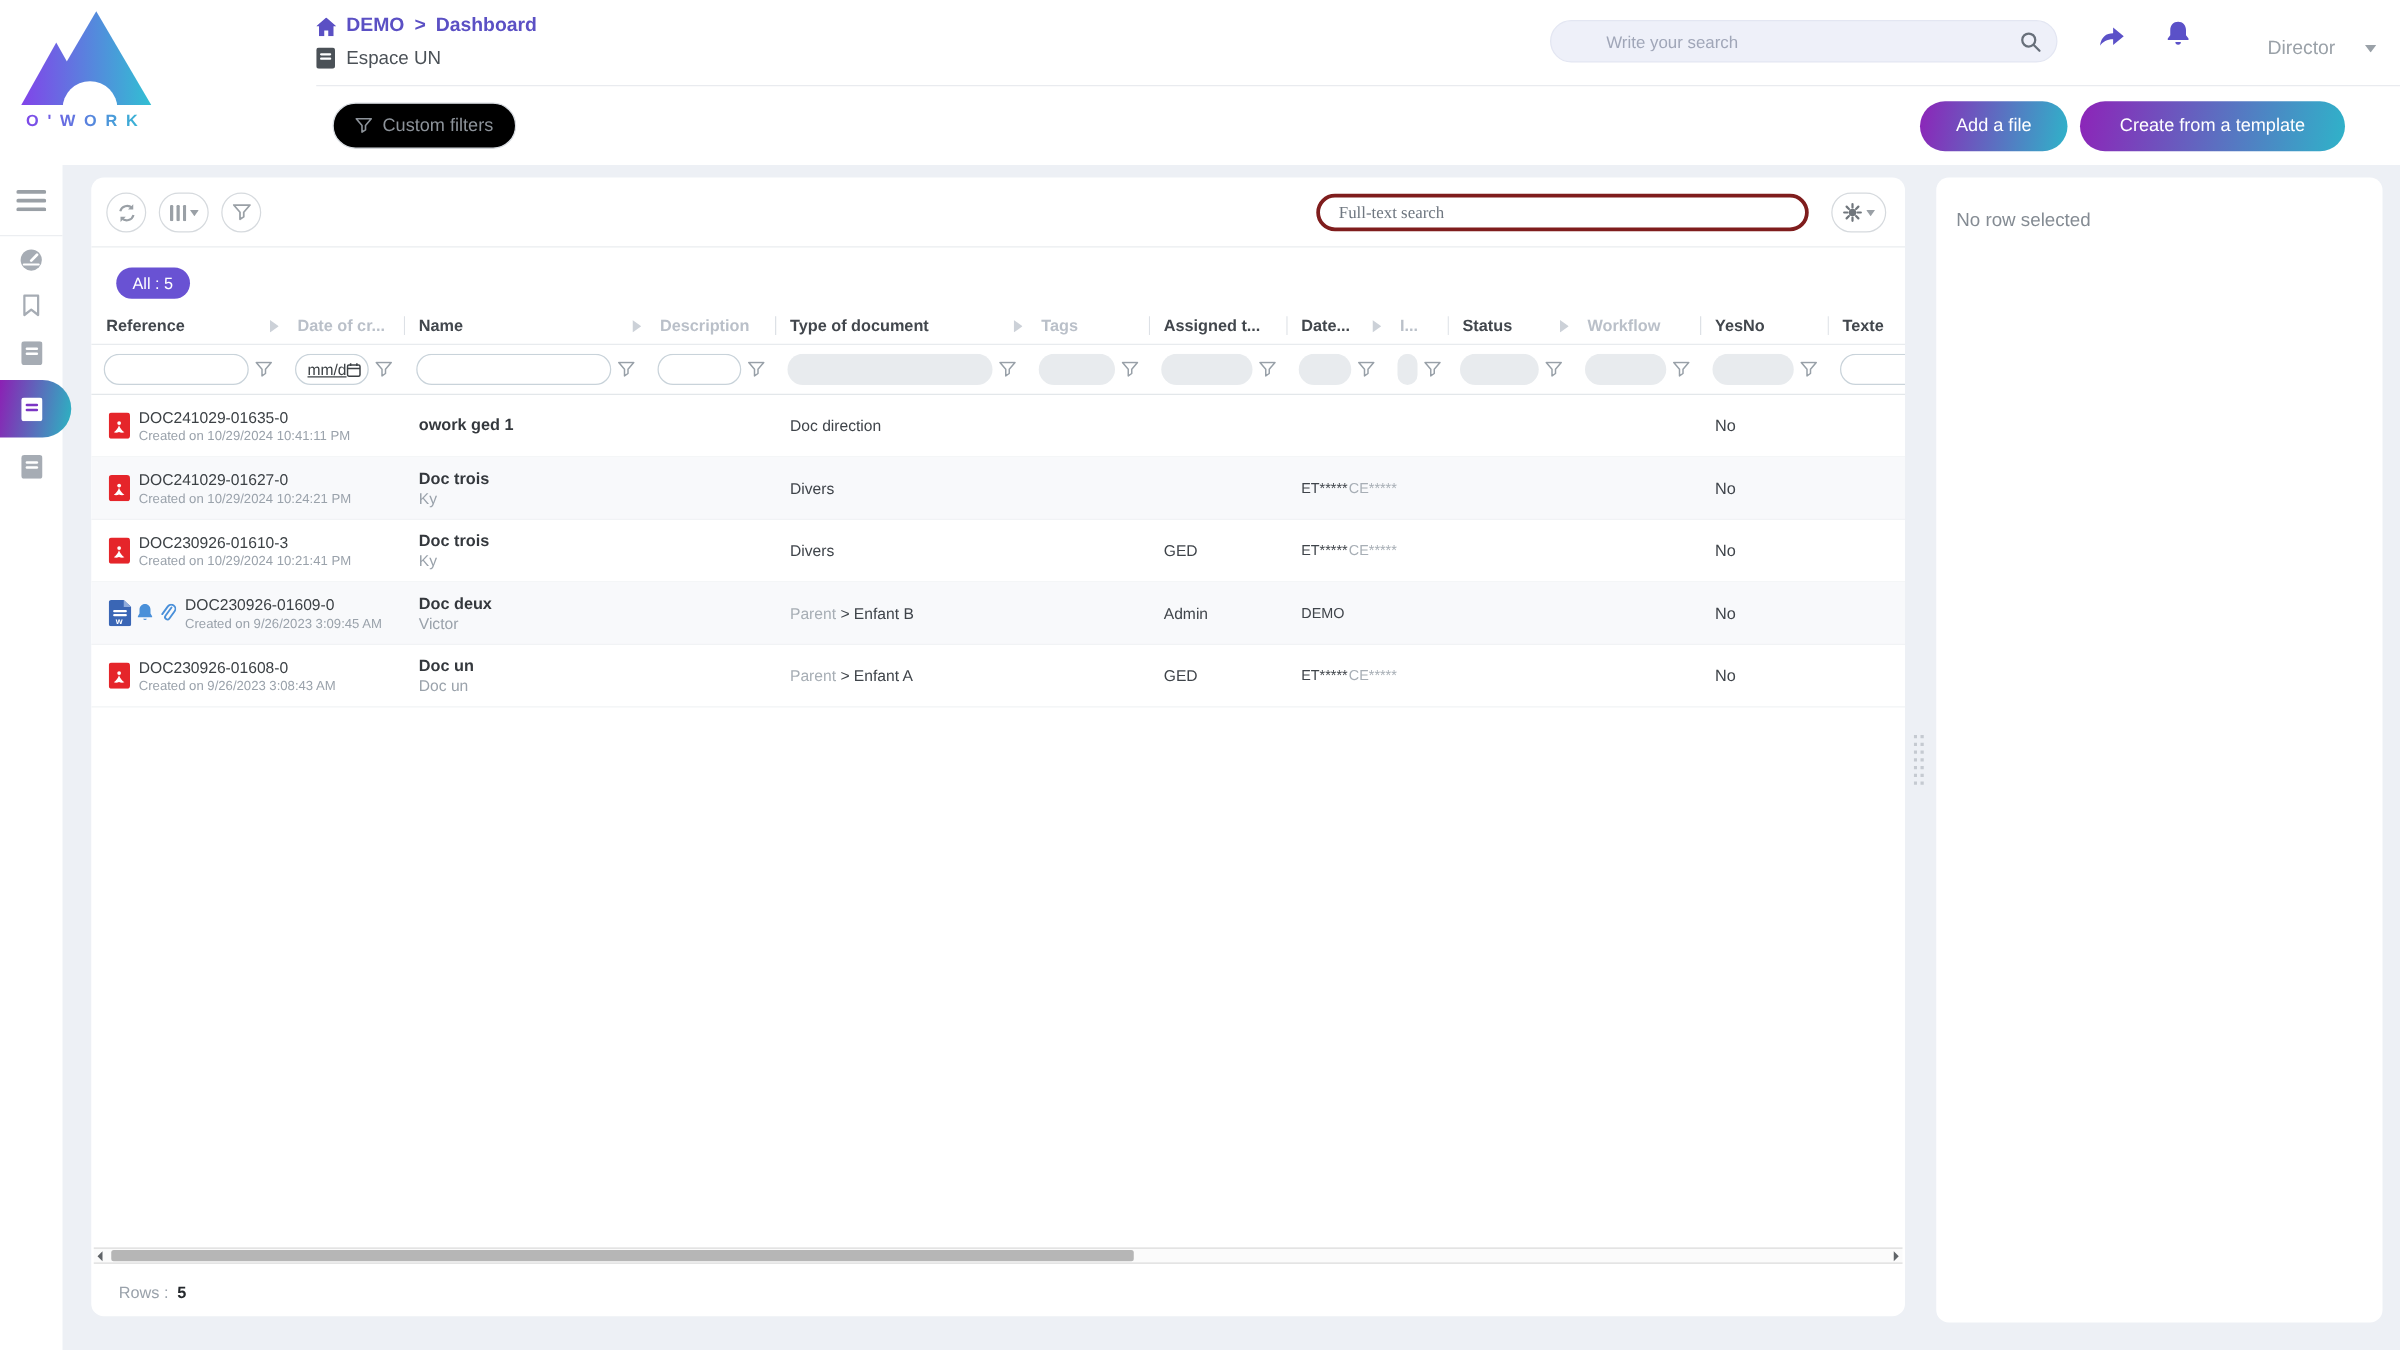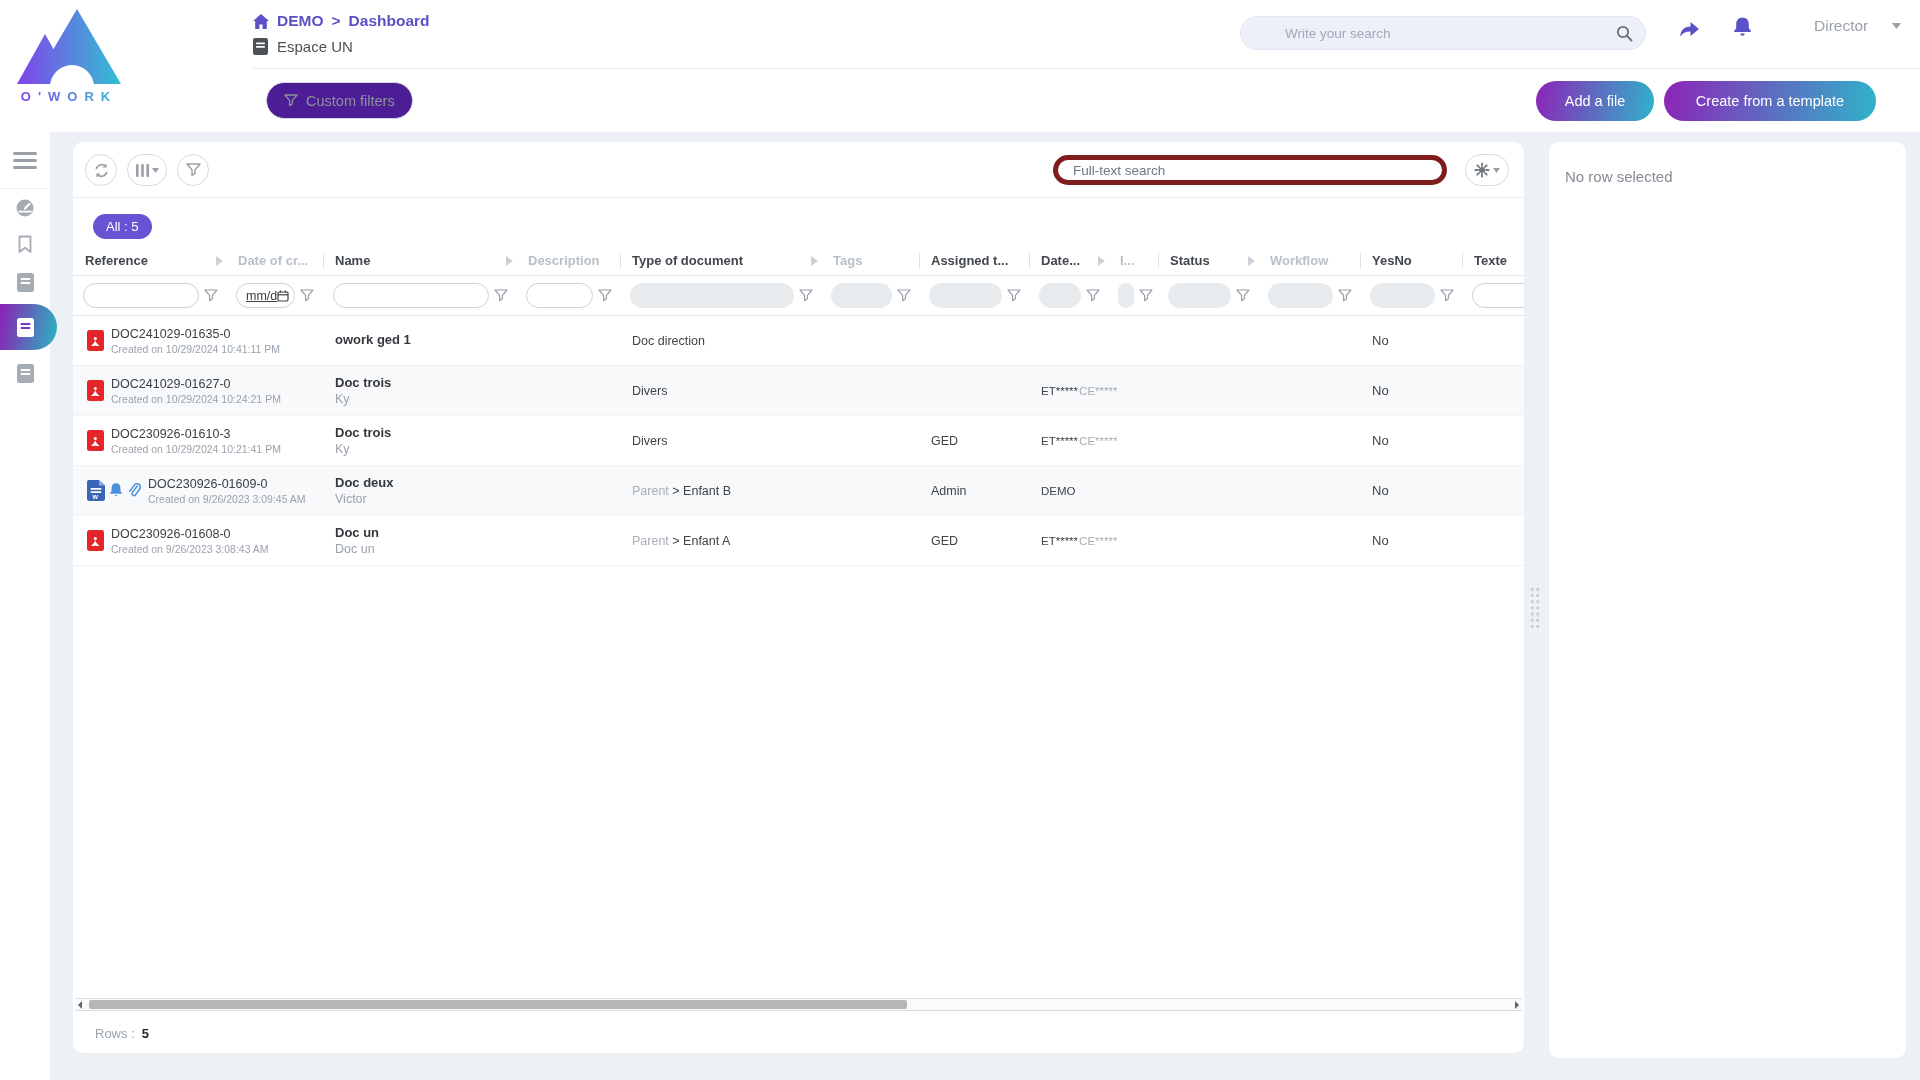--- a/index.html
+++ b/index.html
@@ -15,25 +15,25 @@
   .crumbs { position:absolute; left:253px; top:12px; }
   .crumb1 { display:flex; align-items:center; gap:8px; font-size:15.5px; font-weight:bold; color:#5b50c4; }
   .crumb2 { display:flex; align-items:center; gap:9px; margin-top:8px; font-size:15px; color:#4b5157; }
   .search-pill { position:absolute; left:1240px; top:16px; width:406px; height:34px; background:#eef0f9;
     border:1px solid #e3e6f2; border-radius:17px; display:flex; align-items:center; padding:0 12px 0 42px; }
   .search-pill input { border:none; background:transparent; outline:none; flex:1; font-size:13.5px; color:#50555b; font-family:inherit; }
   .search-pill input::placeholder { color:#a0a6b8; }
   .top-iconbtn { position:absolute; top:18px; background:none; border:none; padding:0; cursor:pointer; }
   .share-btn { left:1678px; }
   .bell-btn { left:1732px; top:15px; }
-  .role { position:absolute; left:1814px; top:17px; display:flex; align-items:center; gap:24px;
+  .role { position:absolute; left:1814px; top:30px; display:flex; align-items:center; gap:24px;
     color:#9aa1a8; font-size:15.5px; cursor:pointer; }
   .top-divider { position:absolute; left:253px; right:0; top:68px; height:1px; background:#e9ebef; }
   .custom-filters { position:absolute; left:266px; top:82px; height:37px; border:1px solid #d8dce1; border-radius:19px;
-    background:#4c1d95; display:flex; align-items:center; gap:8px; padding:0 17px; color:#8d939a; font-size:14.5px; font-family:inherit; }
+    background:#000000; display:flex; align-items:center; gap:8px; padding:0 17px; color:#8d939a; font-size:14.5px; font-family:inherit; }
   .gbtn { position:absolute; top:81px; height:40px; border:none; border-radius:20px; color:#fff; font-size:14.5px;
     font-family:inherit; display:flex; align-items:center; justify-content:center; cursor:pointer;
     background:linear-gradient(100deg,#8d24b8,#2fb3c9); }
   .add-file { right:266px; width:118px; }
   .create-template { right:44px; width:212px; }
   
   .sidebar { position:absolute; left:0; top:132px; bottom:0; width:50px; background:#fff; z-index:2; }
   .sb-burger { position:absolute; top:20px; left:13px; background:none; border:none; padding:0; }
   .sb-divider { position:absolute; top:56px; left:0; right:0; height:1px; background:#eceef1; }
   .sb-item { position:absolute; left:0; width:50px; display:flex; justify-content:center; background:none; border:none; padding:0; }
@@ -44,22 +44,22 @@
   .detail-card { position:absolute; left:1549px; top:142px; width:357px; height:916px; background:#fff; border-radius:10px; }
   .detail-empty { position:absolute; left:16px; top:26px; font-size:15px; color:#848b93; }
   .drag-dots { position:absolute; left:1531px; top:588px; }
   
   .gtoolbar { position:relative; height:56px; border-bottom:1px solid #eaedf0; }
   .circ { position:absolute; top:12px; height:32px; border:1px solid #d6dade; border-radius:16px; background:#fff;
     display:flex; align-items:center; justify-content:center; gap:3px; cursor:pointer; }
   .circ.b-refresh { left:12px; width:32px; }
   .circ.b-cols { left:54px; width:40px; }
   .circ.b-funnel { left:104px; width:32px; }
-  .fulltext { position:absolute; left:980px; top:13px; width:394px; height:30px; border:5px solid #7f1d1d; border-radius:15px;
-    padding:0 15px; font-size:13.5px; color:#555a60; font-family:Liberation Sans, sans-serif; outline:none; }
+  .fulltext { position:absolute; left:980px; top:13px; width:394px; height:30px; border:3px solid #7f1d1d; border-radius:15px;
+    padding:0 15px; font-size:13.5px; color:#555a60; font-family:Liberation Serif, serif; outline:none; }
   .fulltext::placeholder { color:#6f7780; }
   .gear-btn { left:1392px; width:44px; }
   
   .tabs-row { height:48px; position:relative; }
   .tab-all { position:absolute; left:20px; top:16px; height:25px; padding:0 13px; background:#6952d3; color:#fff;
     font-size:13px; border-radius:13px; display:flex; align-items:center; border:none; font-family:inherit; cursor:pointer; }
   
   .gridcols { display:grid; grid-template-columns:153px 97px 193px 104px 201px 98px 110px 79px 50px 100px 102px 102px 120px; }
   .thead { height:30px; border-bottom:1px solid #e8ebee; }
   .hcell { position:relative; display:flex; align-items:center; padding:0 3px 0 12px; font-size:13px; font-weight:bold;

